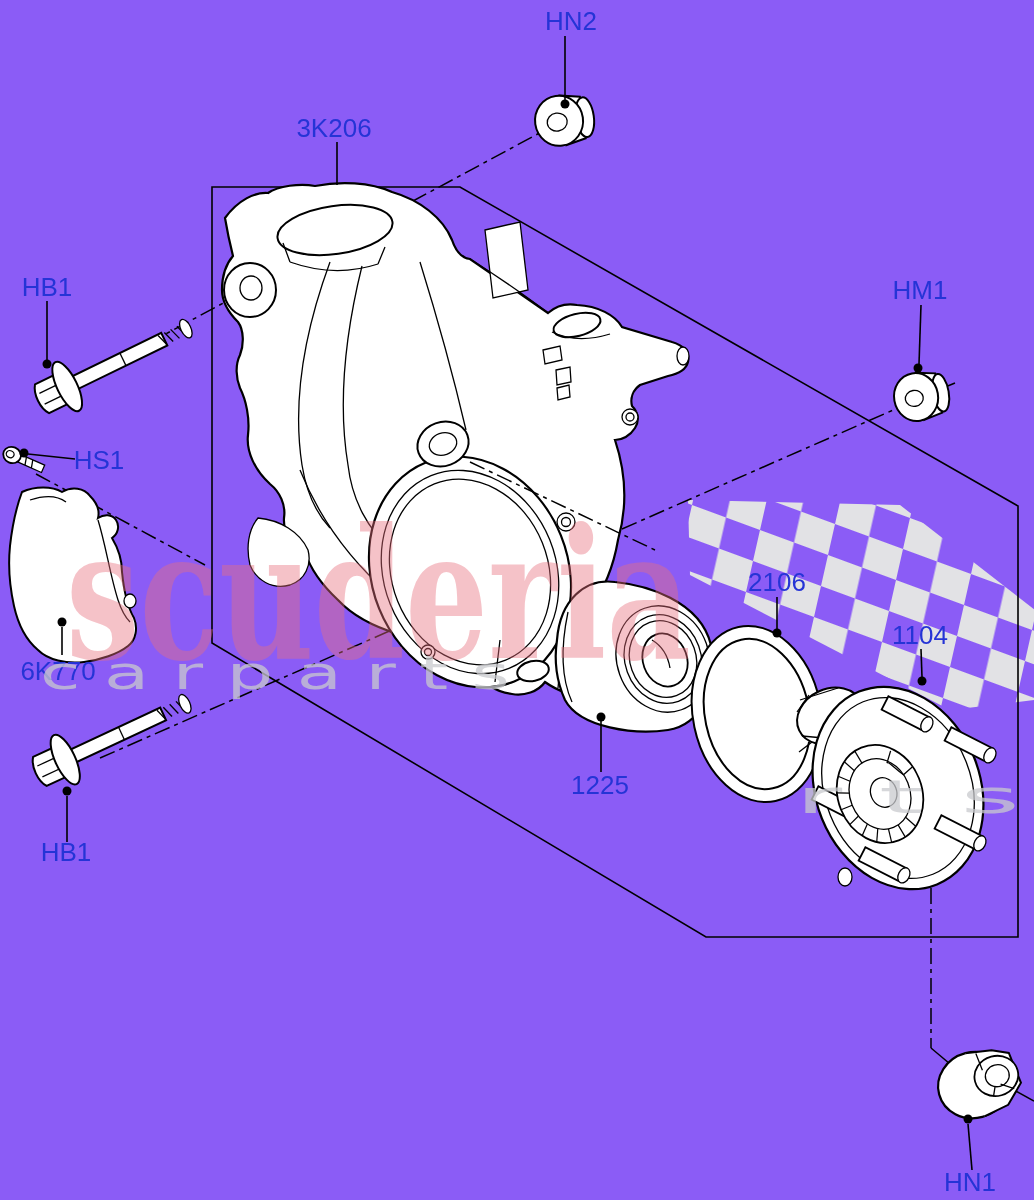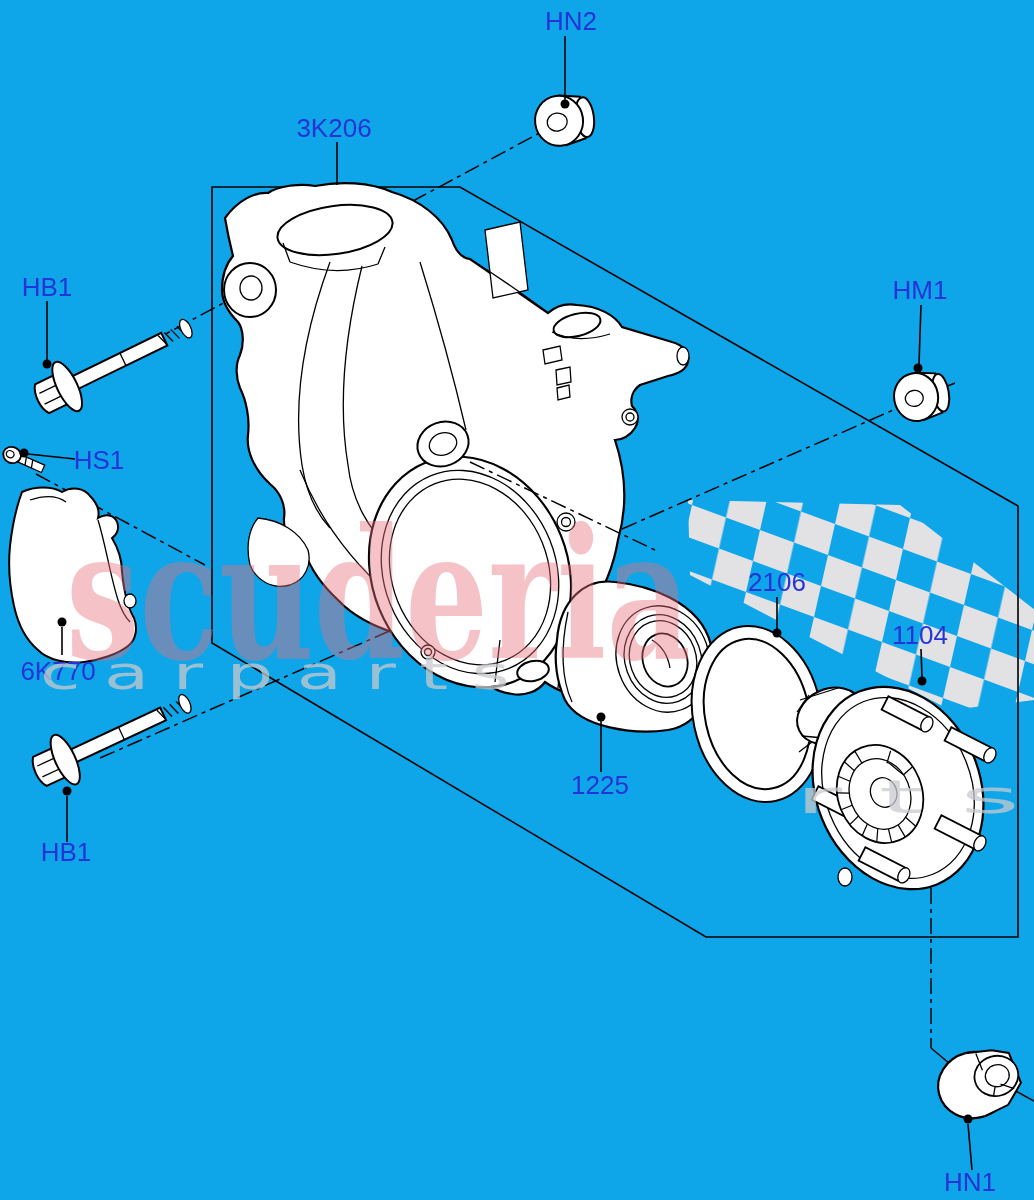--- a/index.html
+++ b/index.html
@@ -1,16 +1,16 @@
 <!DOCTYPE html>
 <html><head>
 <meta charset="utf-8">
 <style>
   html,body{margin:0;padding:0;background:#ffffff;}
-  .stage{position:relative;width:1034px;height:1200px;background:#0ea5e9;overflow:hidden;
+  .stage{position:relative;width:1034px;height:1200px;background:#8b5cf6;overflow:hidden;
          font-family:"Liberation Sans", sans-serif;}
   svg{display:block}
   .callout{font-family:"Liberation Sans", sans-serif;font-size:26px;fill:#2534D6;}
   .wm-brand{font-family:"DejaVu Serif", serif;font-weight:bold;fill:#E8707E;opacity:.42;}
   .wm-letters{font-family:"DejaVu Sans", sans-serif;fill:#C9CACE;opacity:.75;}
   .ln{stroke:#000;fill:none;}
   .part{stroke:#000;fill:#fff;}
   .thin{stroke-width:1.3}
 </style>
 </head>

